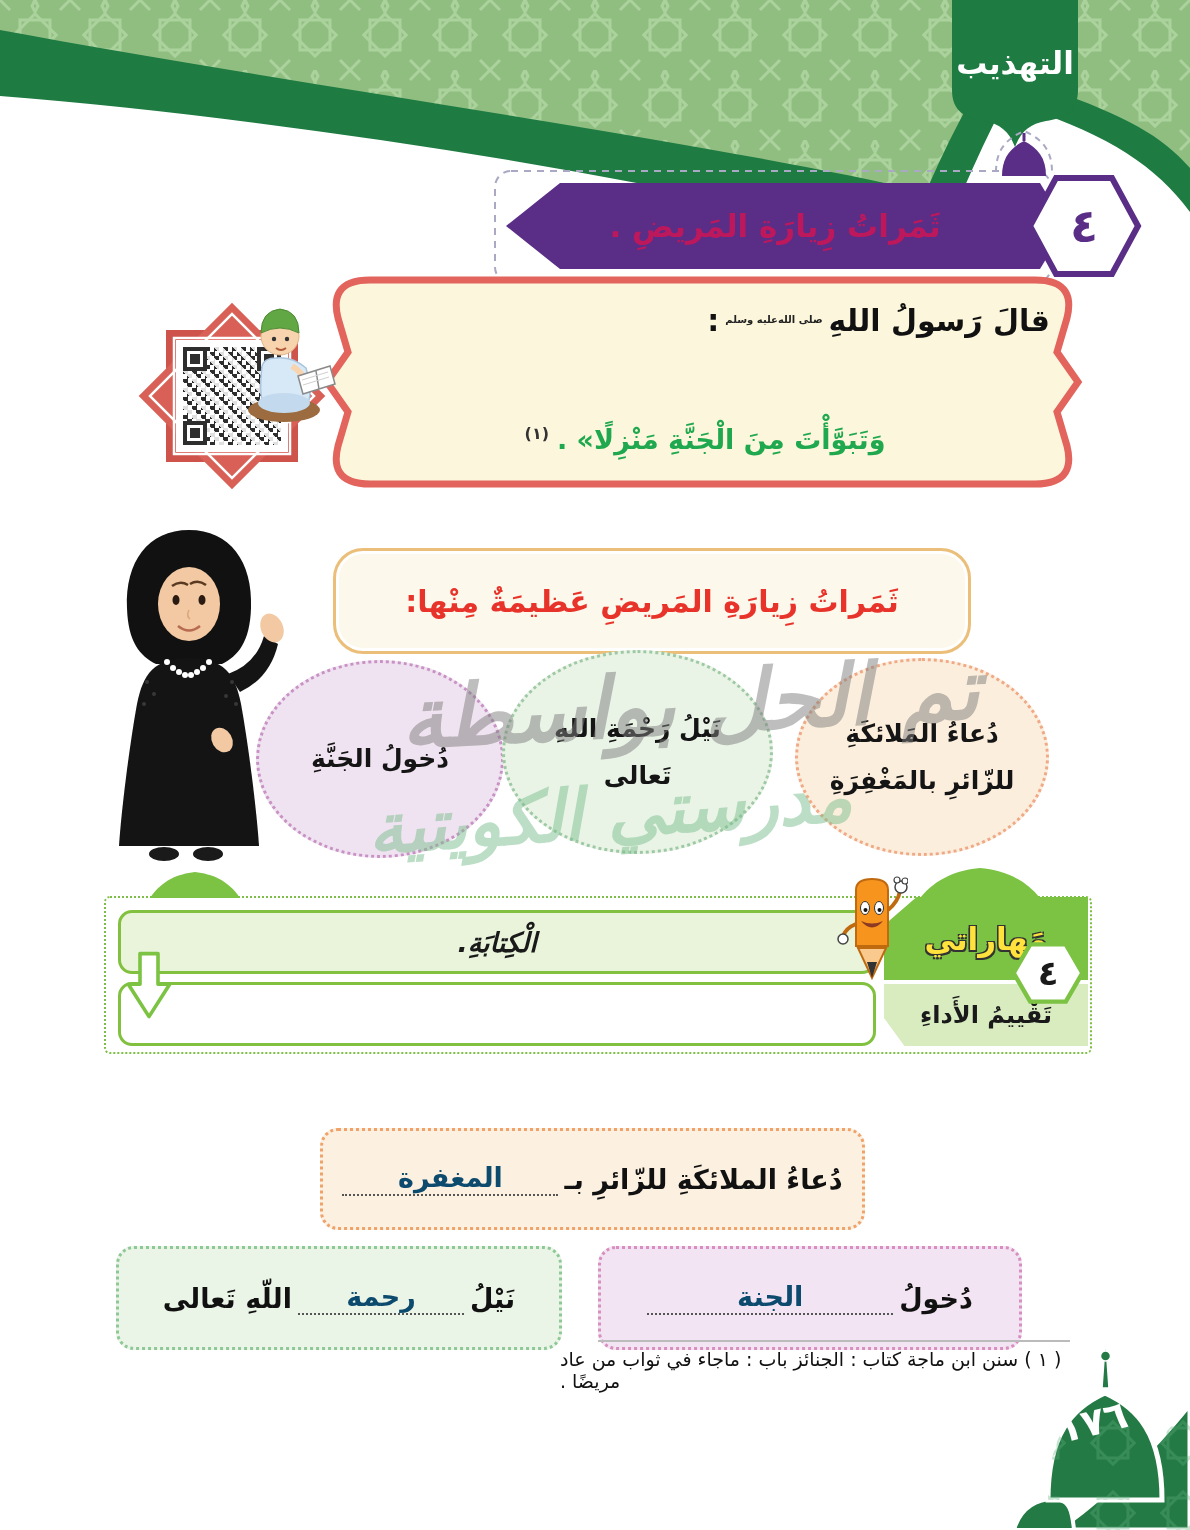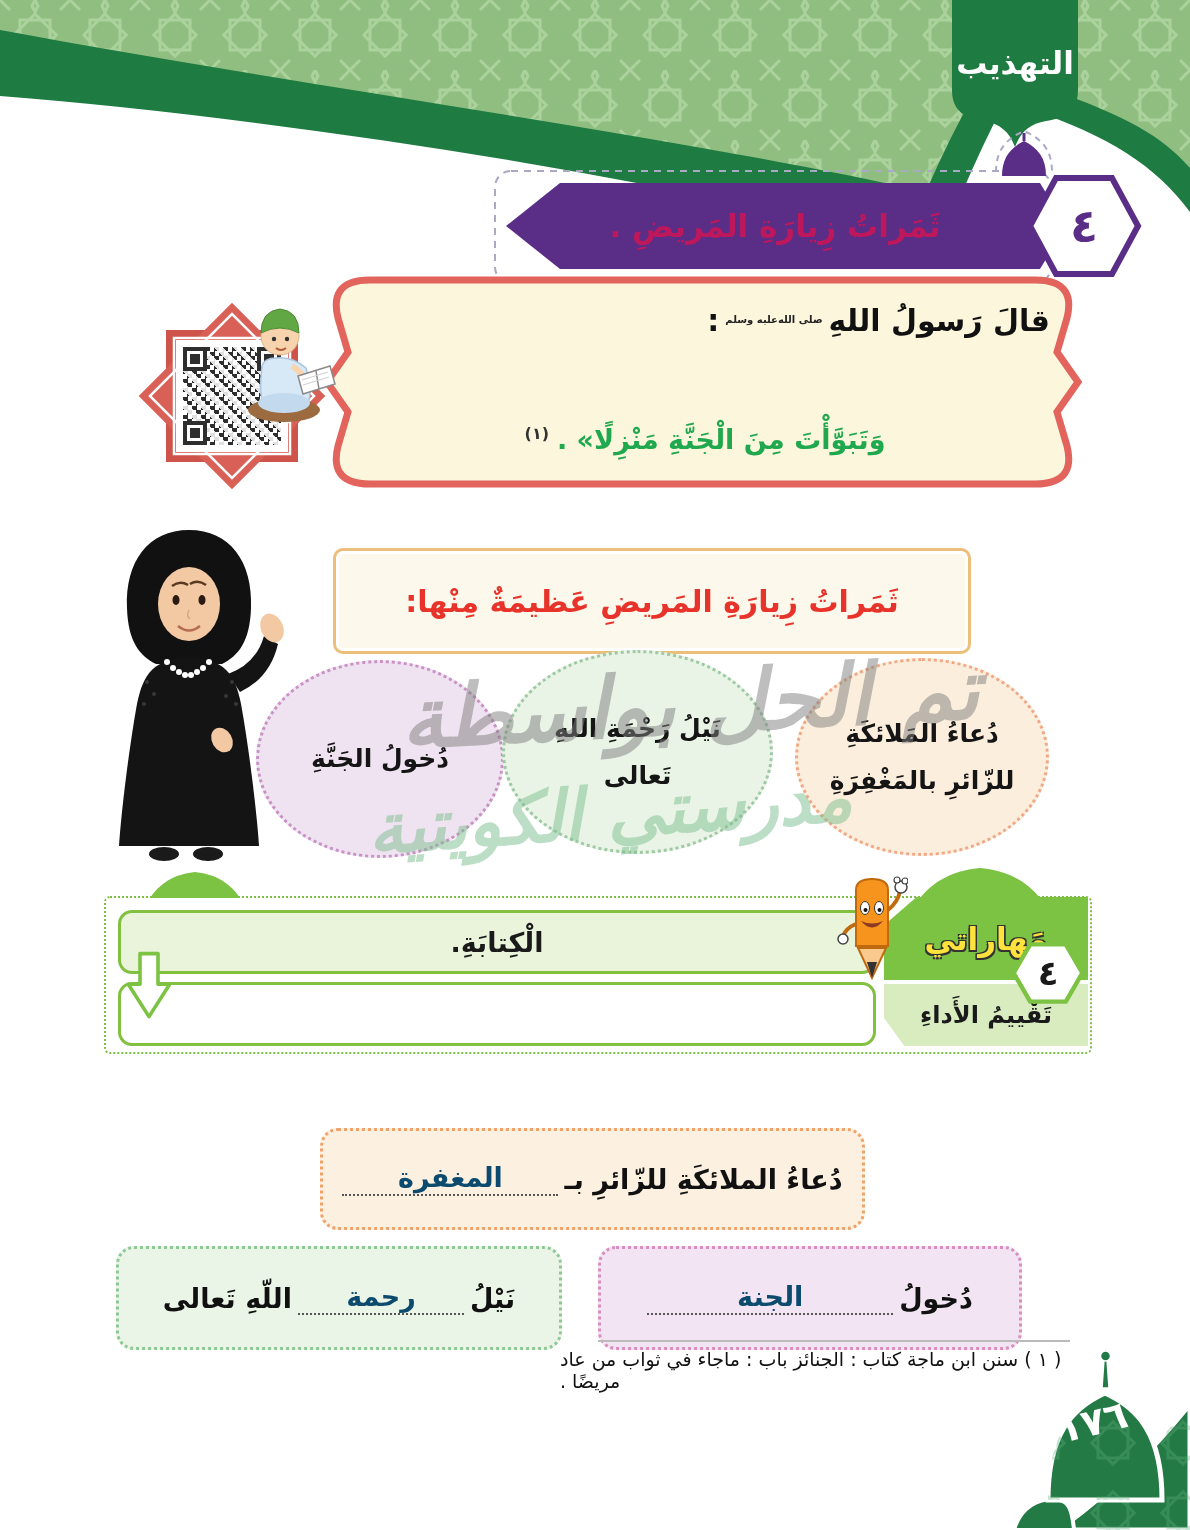--- a/index.html
+++ b/index.html
@@ -26,21 +26,21 @@
   
   .qr{background:#fff;padding:7px;}
   .qrgrid{width:98px;height:98px;position:relative;
     background:
       repeating-linear-gradient(45deg, rgba(255,255,255,.85) 0 6px, transparent 6px 13px),
       conic-gradient(#2e2e2e 25%, #fff 0 50%, #2e2e2e 0 75%, #fff 0) 0 0/9px 9px;}
   .finder{position:absolute;width:24px;height:24px;border:4px solid #2e2e2e;background:#fff;box-sizing:border-box;}
   .finder::after{content:"";position:absolute;inset:3px;background:#2e2e2e;}
 
   
-  .fruits-box{background:#FDF8EC;border:3px solid #EBBF79;border-radius:10px;box-shadow:0 0 0 3px #fff inset;}
+  .fruits-box{background:#FDF8EC;border:3px solid #EBBF79;border-radius:30px;box-shadow:0 0 0 3px #fff inset;}
   .fruits-text{color:#E8332A;font-size:30px;font-weight:bold;}
 
   
   .bubble{border-radius:50%;text-align:center;display:flex;flex-direction:column;align-items:center;justify-content:center;font-weight:bold;color:#151515;font-size:25px;line-height:1.9;}
   .bubble.peach{background:#FCEEDC;border:3px dotted #EFA987;}
   .bubble.green{background:#E9F4E6;border:3px dotted #9FC9A5;}
   .bubble.lav{background:#F0E3F1;border:3px dotted #C892C4;}
 
   
   .wm{opacity:.5;font-style:italic;font-weight:bold;white-space:nowrap;pointer-events:none;}
@@ -229,21 +229,21 @@
   </svg>
   <svg class="abs" style="left:920px;top:868px;" width="120" height="30" viewBox="0 0 120 30">
     <path d="M0,30 C16,10 38,2 60,0 C82,2 104,10 120,30 Z" fill="#7CC243"></path>
   </svg>
   <div class="abs ctr skills-banner" style="left:884px;top:897px;width:204px;height:83px;">
     <span class="skills-banner-label">مَهاراتي</span>
   </div>
   <div class="abs ctr eval-label" style="left:884px;top:984px;width:204px;height:62px;">
     <span>تَقْييمُ الأَداءِ</span>
   </div>
-  <div class="abs ctr skill-row row1" style="left:118px;top:910px;width:758px;height:64px;">
+  <div class="abs ctr skill-row row1" style="left:118px;top:910px;width:758px;height:64px;font-style:italic;">
     <span class="row-text">الْكِتابَةِ.</span>
   </div>
   <div class="abs skill-row row2" style="left:118px;top:982px;width:758px;height:64px;"></div>
   <svg class="abs" style="left:122px;top:948px;" width="54" height="76" viewBox="0 0 60 80">
     <path d="M20,4 H40 V38 H53 L30,74 L7,38 H20 Z" fill="#fff" stroke="#7CC243" stroke-width="4" stroke-linejoin="round"></path>
   </svg>
   <svg class="abs" style="left:1008px;top:938px;" width="80" height="70" viewBox="0 0 124 110">
     <polygon points="8,55 34,10 90,10 116,55 90,100 34,100" fill="#fff" stroke="#7CC243" stroke-width="7"></polygon>
   </svg>
   <div class="abs ctr hexnum black" style="left:1008px;top:938px;width:80px;height:70px;">

